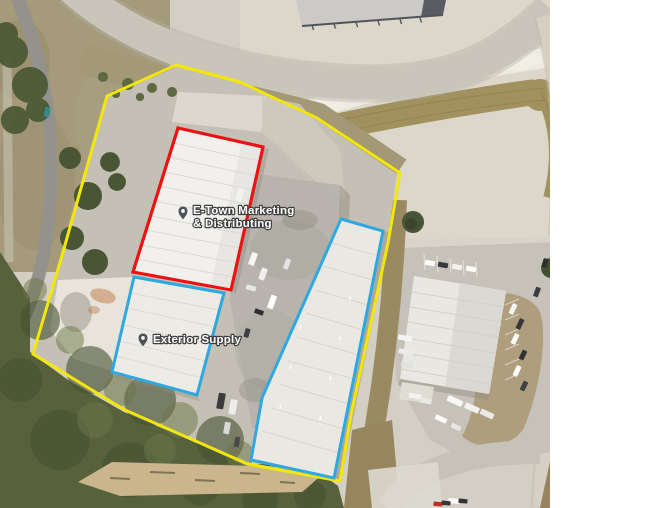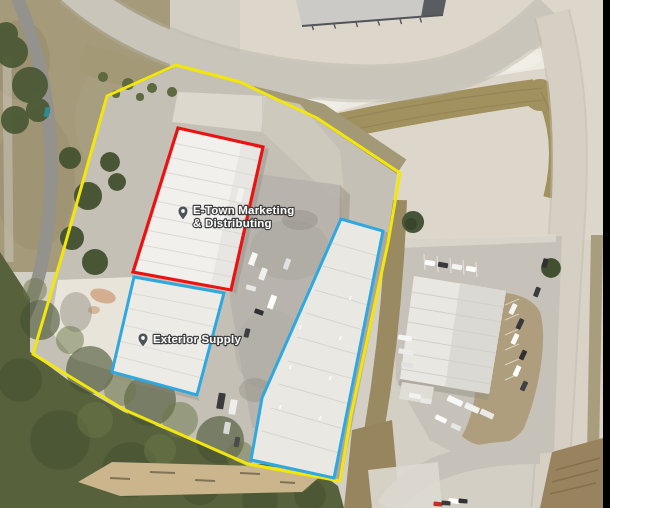--- a/index.html
+++ b/index.html
@@ -1,16 +1,16 @@
 <!DOCTYPE html>
 <html><head>
 <meta charset="utf-8">
 <style>
   html,body{margin:0;padding:0;background:#ffffff;}
-  .stage{position:relative;width:610px;height:508px;background:#000000;overflow:hidden;
+  .stage{position:relative;width:550px;height:508px;background:#000000;overflow:hidden;
          font-family:"Liberation Sans",sans-serif;}
   svg.map{position:absolute;left:0;top:0;display:block;}
   .strip-white{position:absolute;left:627px;top:0;width:23px;height:508px;background:#ffffff;}
   .map-label-text{font-family:"Liberation Sans",sans-serif;font-size:11.5px;font-weight:bold;
                   fill:#ffffff;stroke:#3d3d3d;stroke-width:2.4px;paint-order:stroke;
                   stroke-linejoin:round;letter-spacing:.2px;}
   .roof{stroke:none;}
   .overlay{fill:none;stroke-linejoin:miter;stroke-linecap:square;}
 </style>
 </head>

